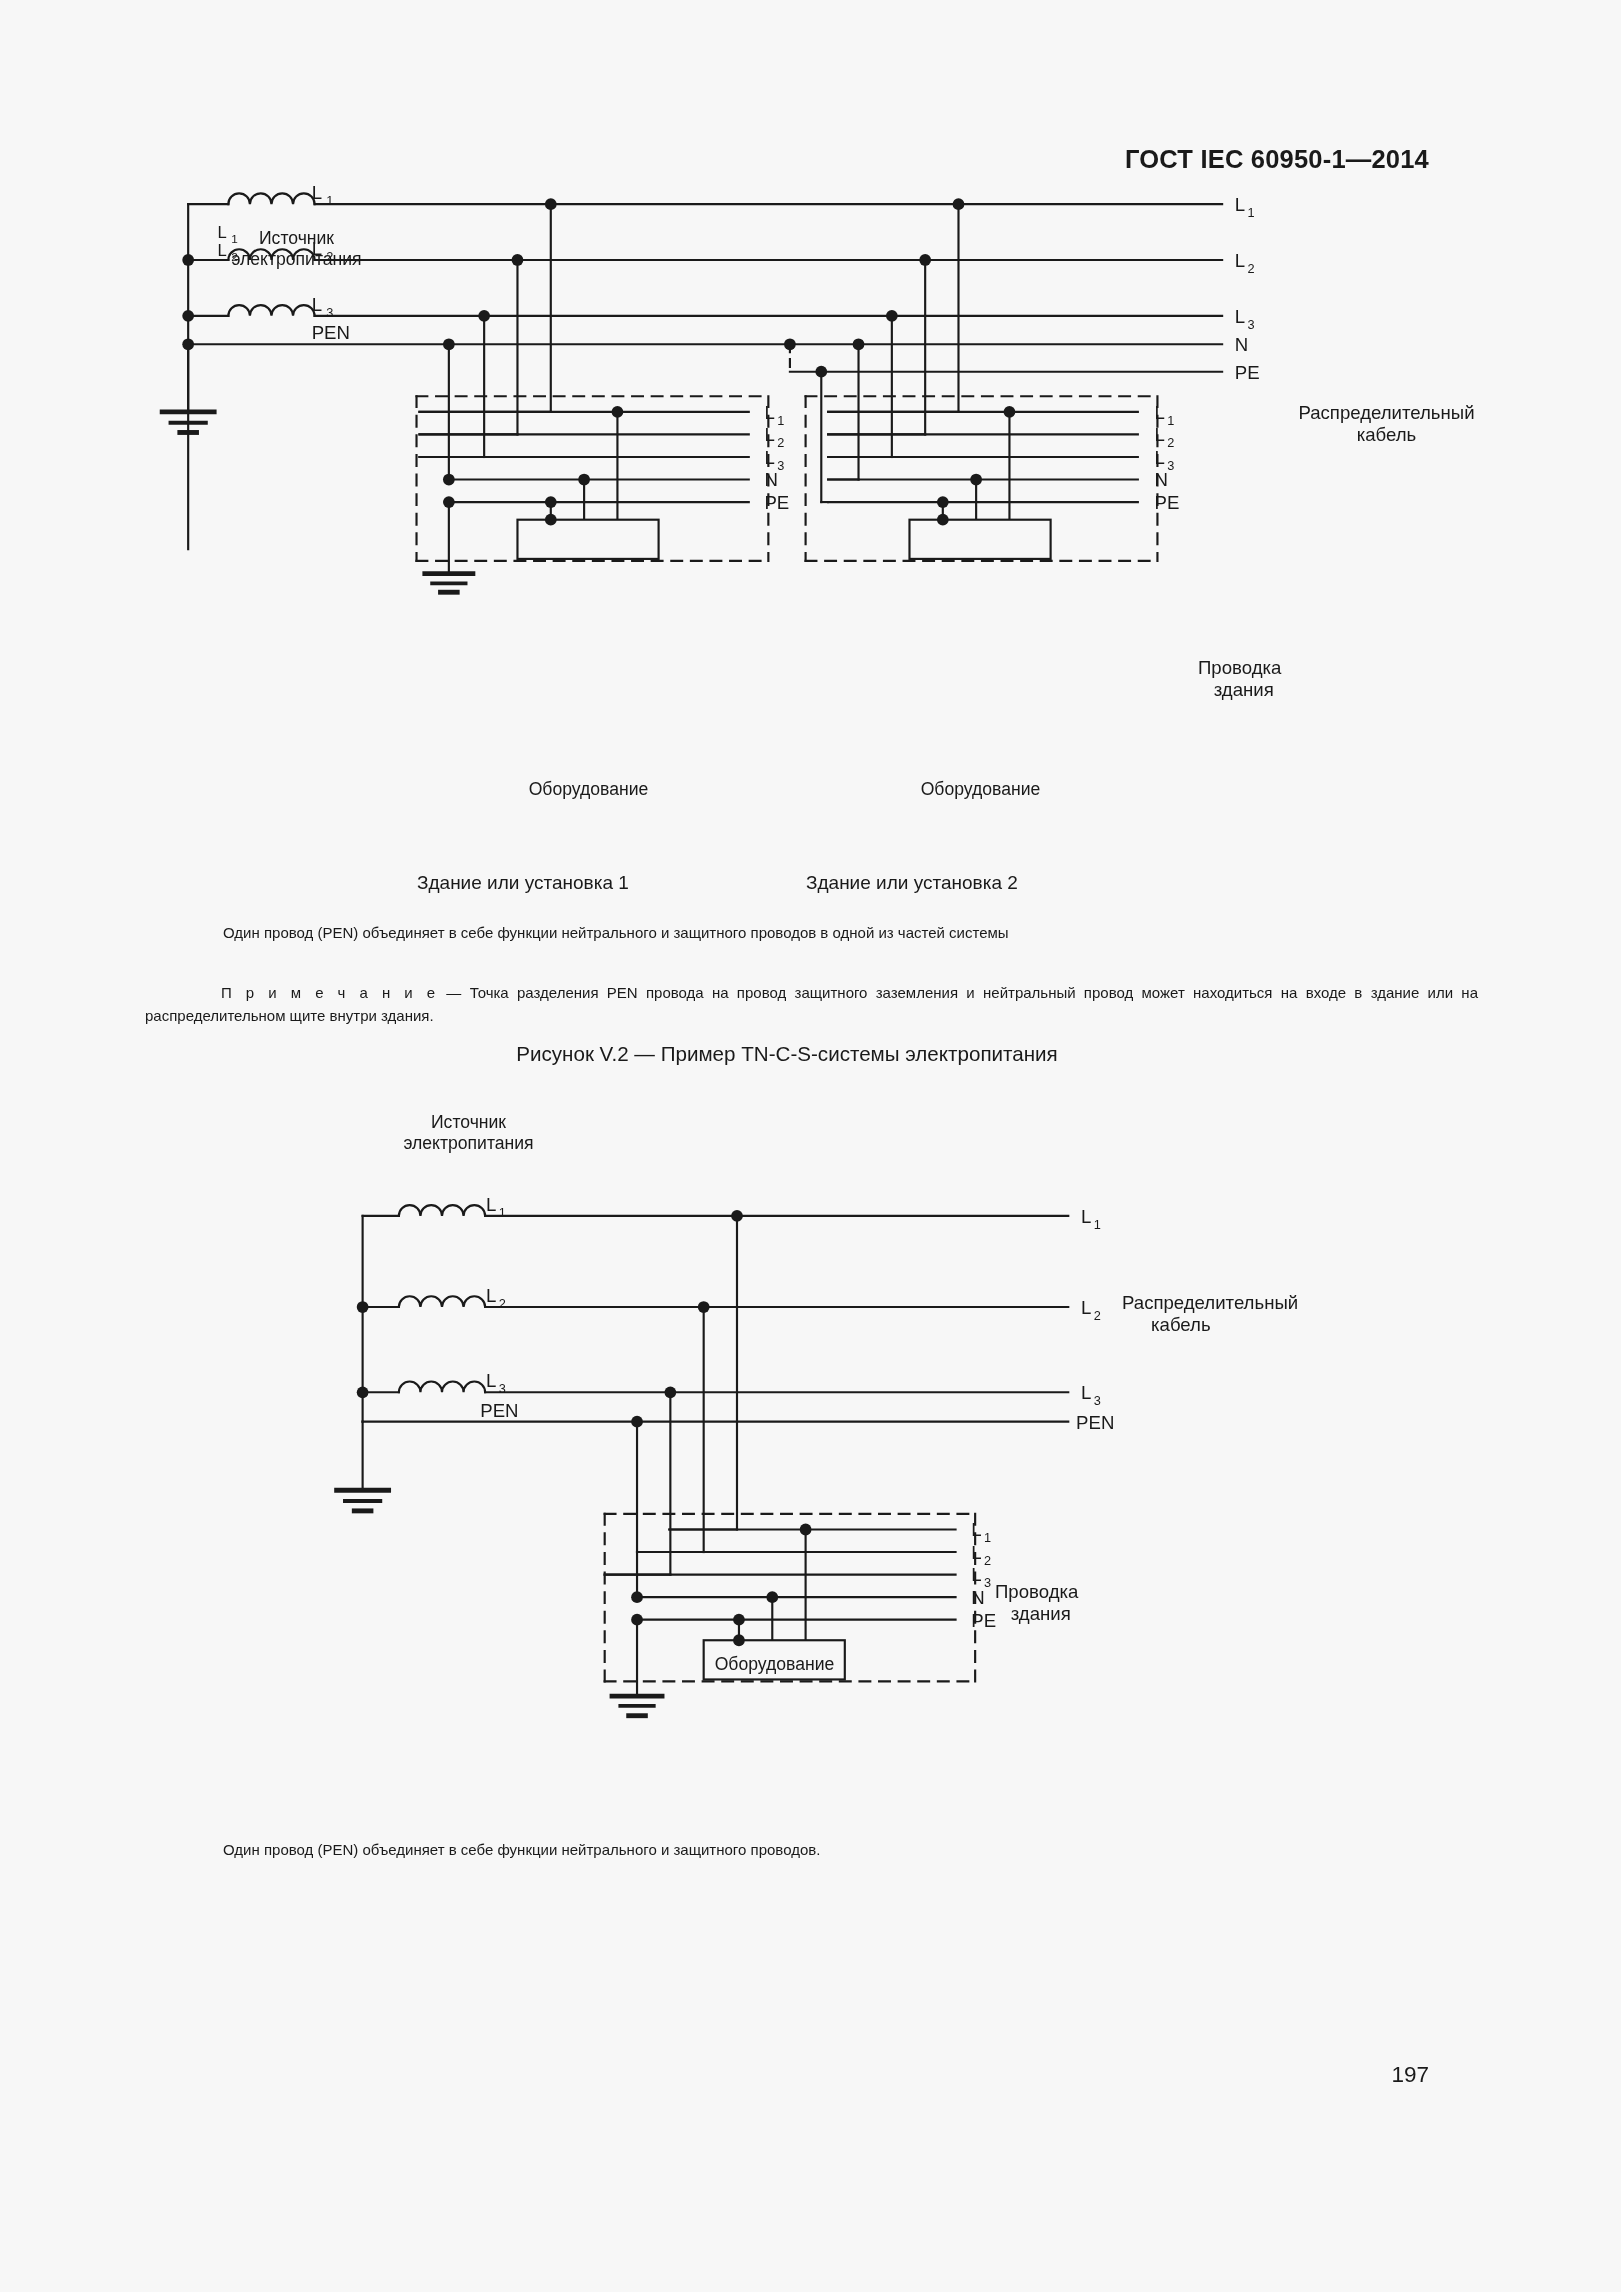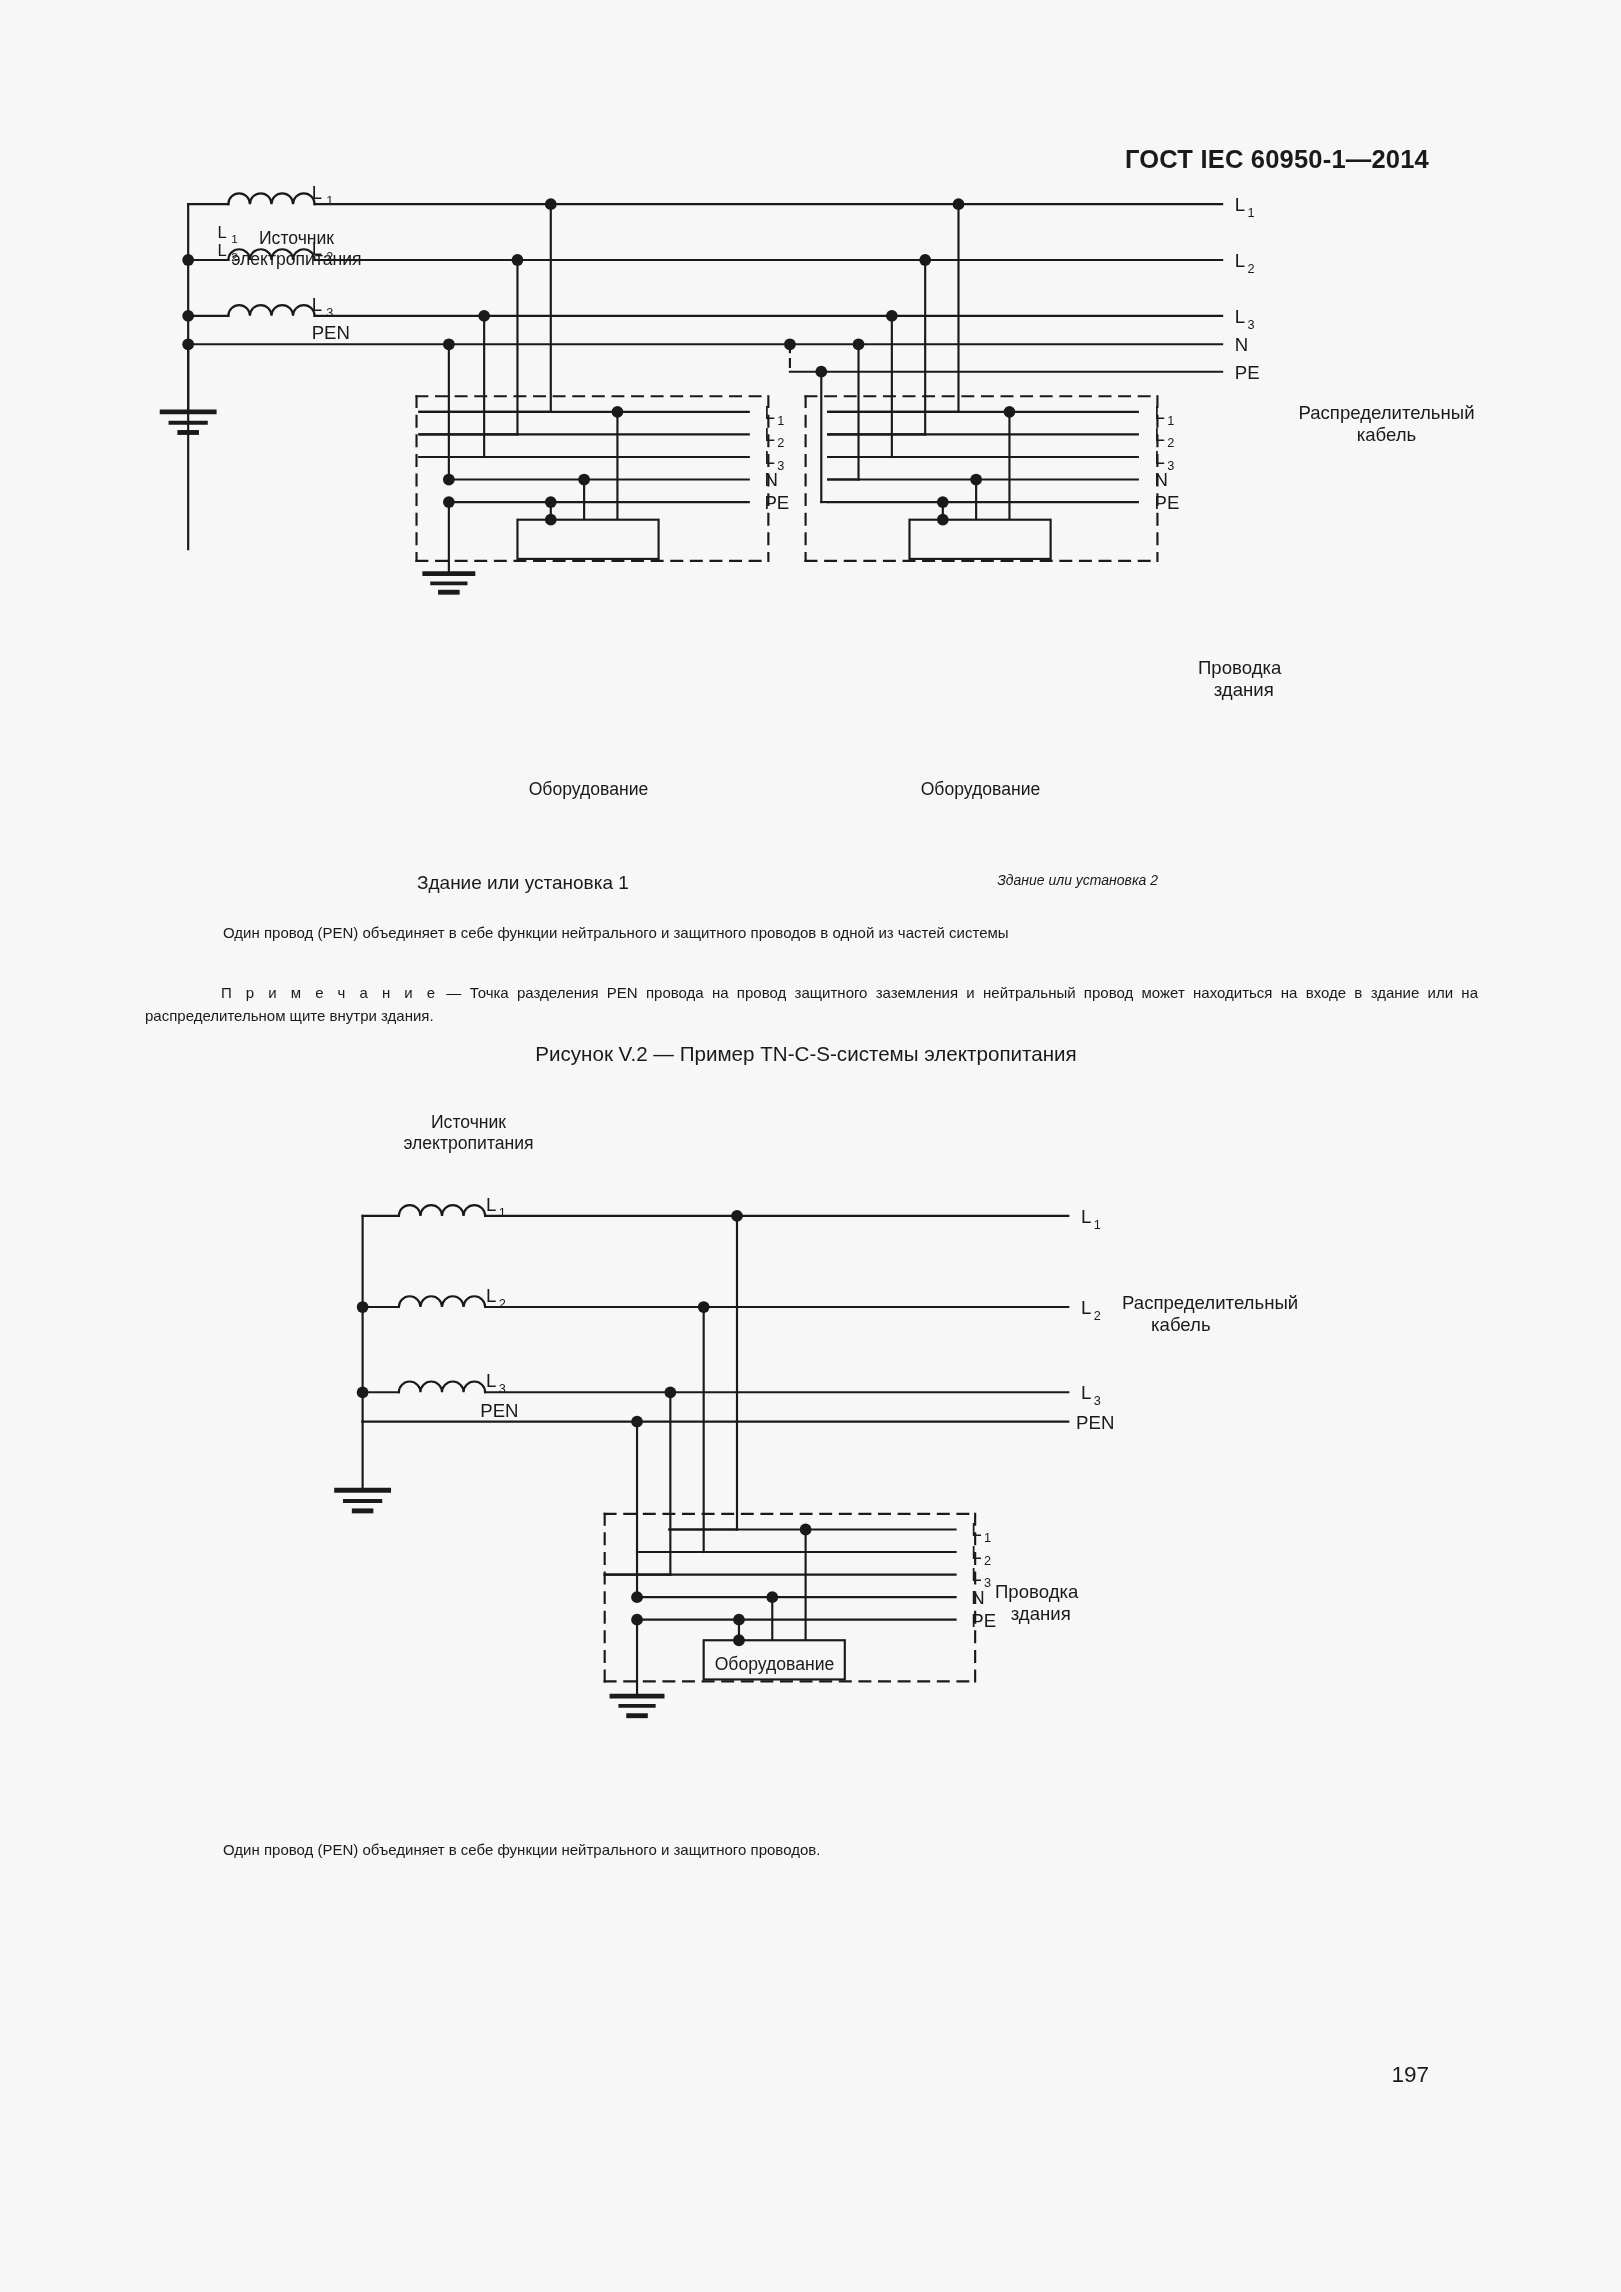--- a/index.html
+++ b/index.html
@@ -206,31 +206,31 @@
 
   <div class="cap" style="left:1198px;top:657px;font-size:18.6px;text-align:left;width:196px;">
     <div>Проводка</div>
     <div style="padding-left:15.7px;">здания</div>
   </div>
 
   <div class="cap" style="left:518px;top:779px;width:141px;text-align:center;font-size:17.6px;">Оборудование</div>
   <div class="cap" style="left:910px;top:779px;width:141px;text-align:center;font-size:17.6px;">Оборудование</div>
 
   <div class="cap" style="left:417px;top:872px;width:352px;font-size:19px;">Здание или установка 1</div>
-  <div class="cap" style="left:806px;top:872px;width:352px;text-align:right;font-size:14px;font-style:italic;">Здание или установка 2</div>
+  <div class="cap" style="left:806px;top:872px;width:352px;text-align:left;font-size:19px;">Здание или установка 2</div>
 
   <div class="note" style="left:223px;top:921px;width:1225px;">Один провод (PEN) объединяет в себе функции нейтрального и защитного проводов в одной из частей системы</div>
 
   <div class="note" style="left:145px;top:965px;width:1333px;text-align:justify;margin-top:16px;">
     <span style="padding-left:76px;"></span><span class="sp">П р и м е ч а н и е</span>
     <span>—</span>
     <span>Точка разделения PEN провода на провод защитного заземления и нейтральный провод может находиться на входе в здание или на распределительном щите внутри здания.</span>
   </div>
 
-  <div class="cap-c" style="top:1042px;padding-left:19px;">Рисунок V.2 — Пример TN-C-S-системы электропитания</div>
+  <div class="cap-c" style="top:1042px;">Рисунок V.2 — Пример TN-C-S-системы электропитания</div>
 
   <div class="fig" style="top:1108px;">
     <svg width="1621" height="745" viewBox="0 0 1654 760">
       <g stroke="#1a1a1a" stroke-width="2.2" fill="none" stroke-linecap="square">
 
         <path d="M370 110 L370 320"></path>
 
         <path d="M370 110 L407 110"></path>
         <path d="M407 110 a11 11 0 0 1 22 0 a11 11 0 0 1 22 0 a11 11 0 0 1 22 0 a11 11 0 0 1 22 0"></path>
         <path d="M495 110 L1090 110"></path>

